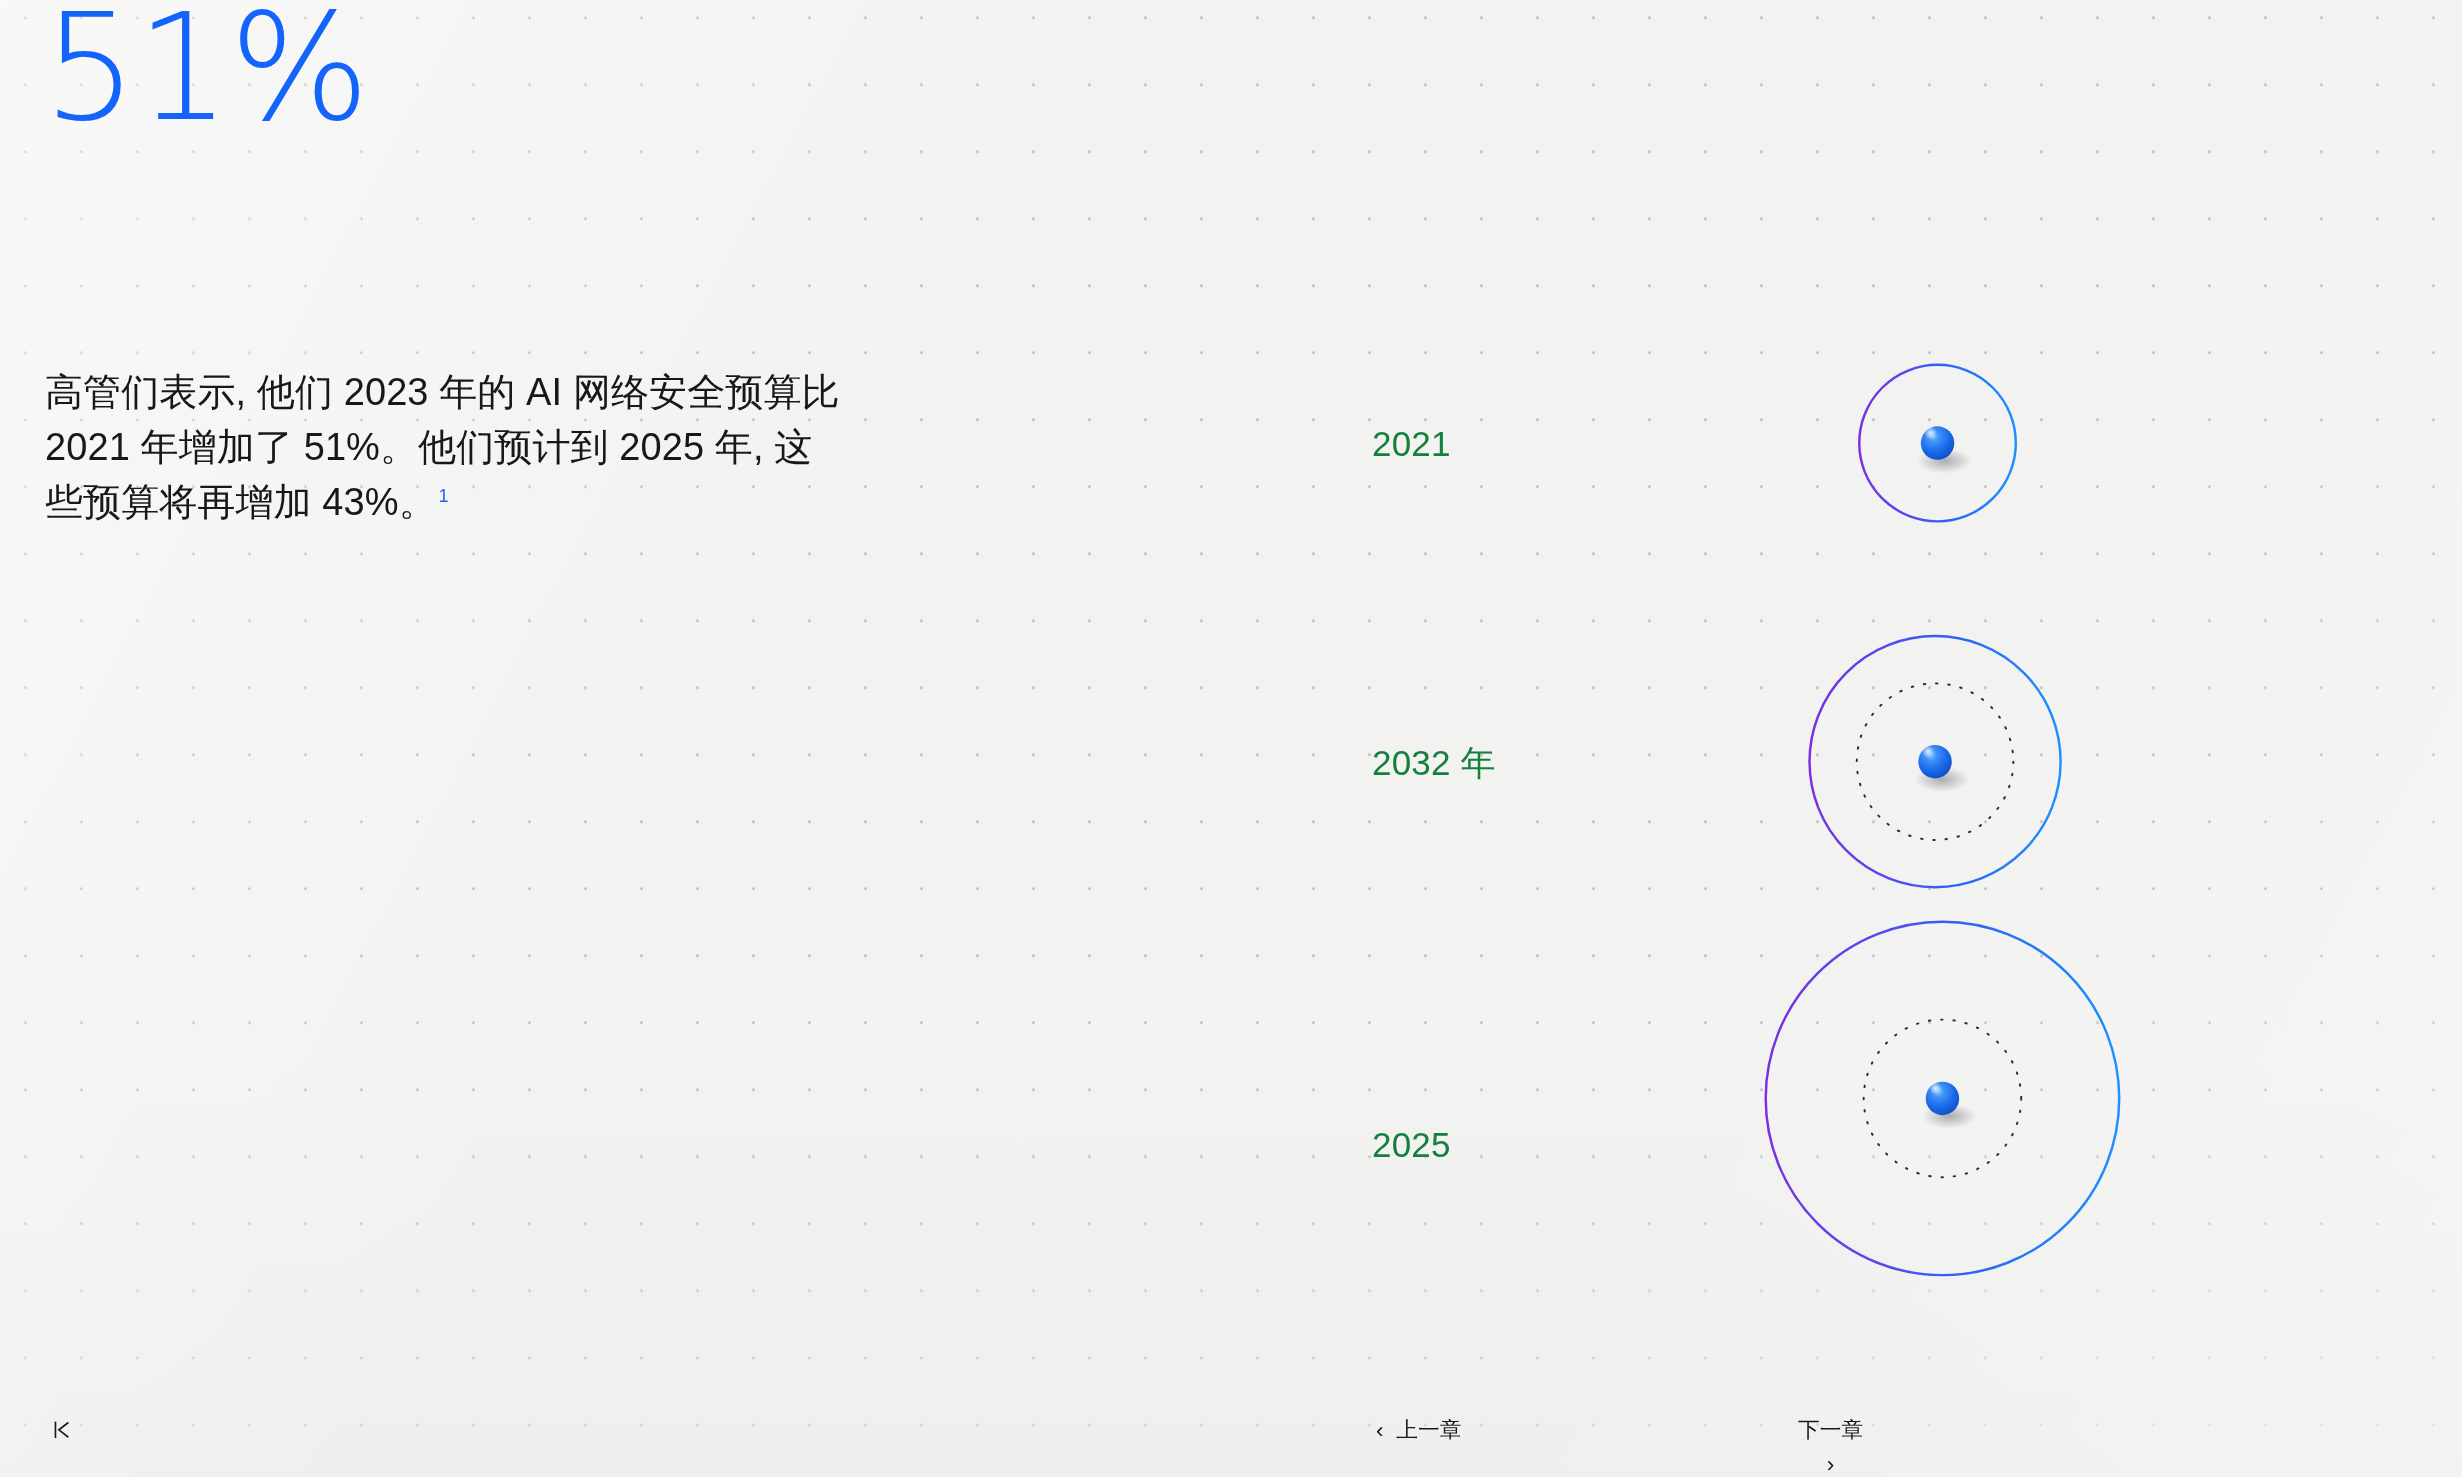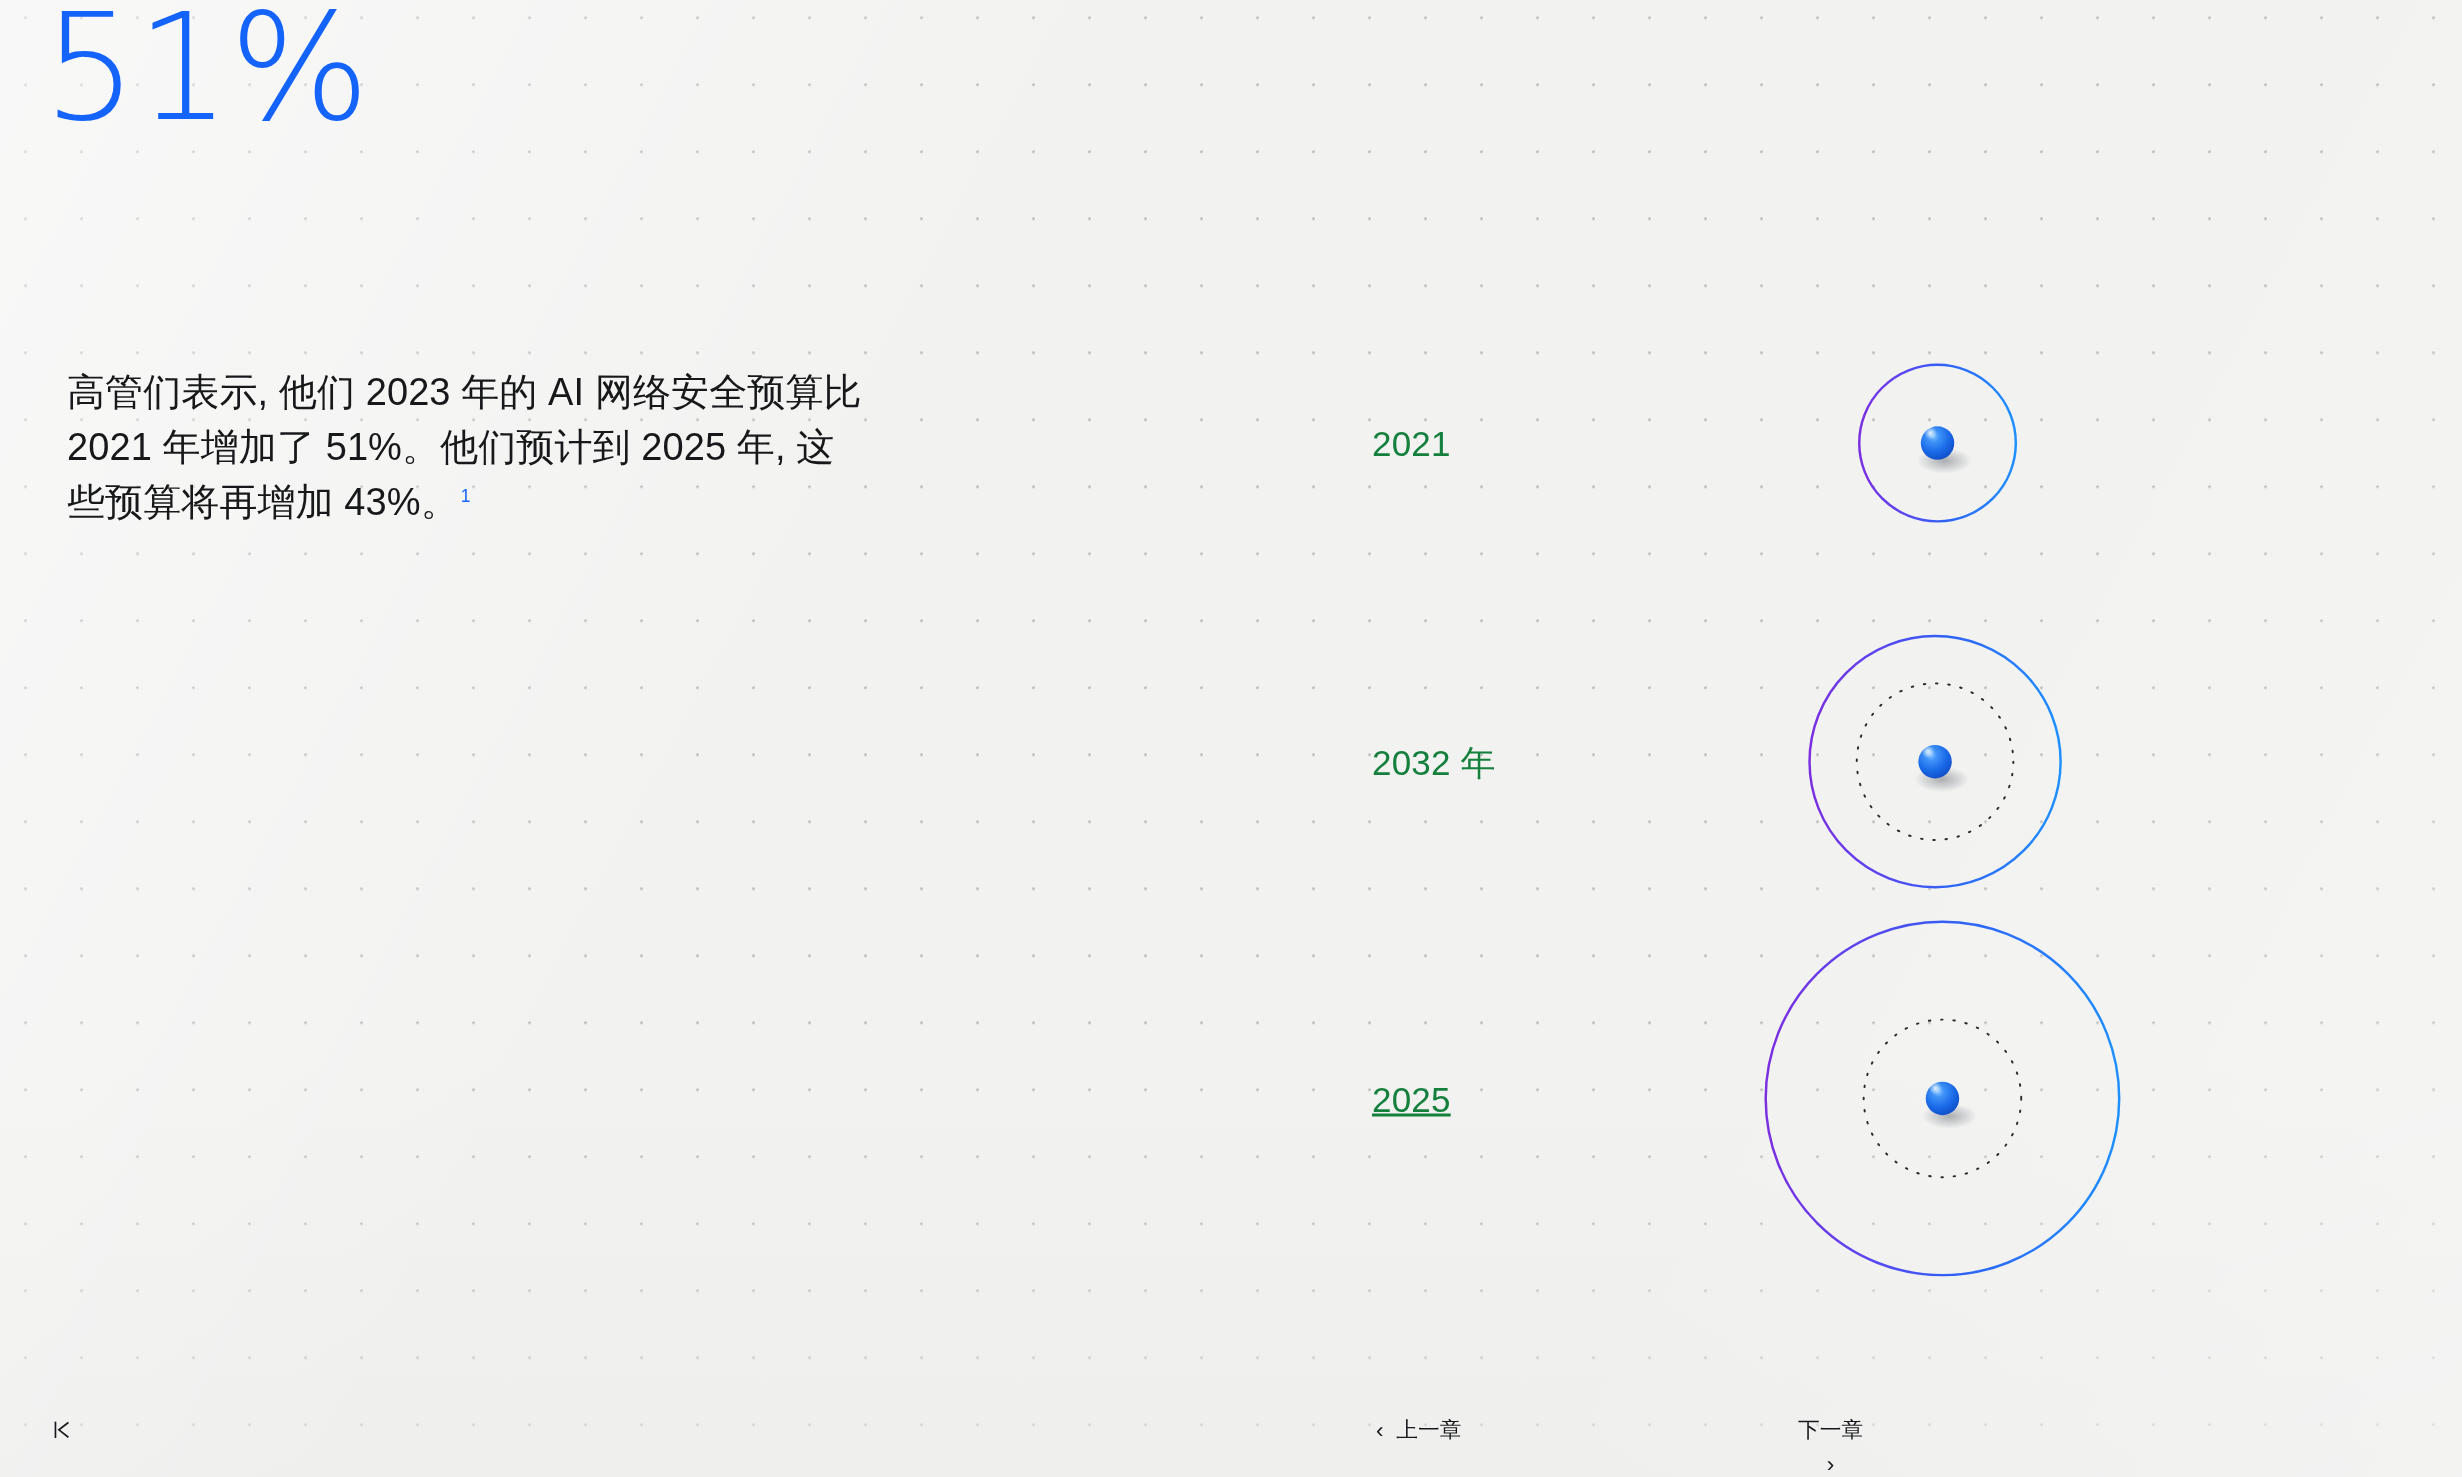--- a/index.html
+++ b/index.html
@@ -59,21 +59,20 @@
   #body-copy {
     position: absolute;
     left: 45px;
     top: 365px;
     width: 798px;
     font-size: 38px;
     line-height: 1.45;
     color: #17181a;
     font-weight: 400;
     letter-spacing: 0.1px;
-    margin-left: 22px;
   }
   #body-copy .fn {
     color: #1463fb;
     font-size: 0.46em;
     vertical-align: super;
     line-height: 0;
     padding-left: 2px;
   }
 
   
@@ -191,21 +190,21 @@
       <ellipse cx="3959" cy="2267" rx="56" ry="26" fill="url(#shadowGrad)"></ellipse>
       <circle cx="3945" cy="2231" r="34" fill="url(#sphereGrad)"></circle>
       <circle cx="3937" cy="2221" r="22" fill="url(#sphereHi)"></circle>
     </g>
   </svg>
 
   <div class="year-label" style="left:1372px; top:443px;">2021</div>
 
   <div class="year-label" style="left:1372px; top:762px;">2032 年</div>
 
-  <div class="year-label" style="left:1372px; top:1099px;text-decoration:underline;">2025</div>
+  <div class="year-label" style="left:1372px; top:1144px;">2025</div>
 
   <div id="footer">
 
     <div class="footer-btn" id="btn-first">
       <span class="first-icon">
         <svg width="16.7" height="21.7" viewBox="0 0 34 44">
           <line x1="5" y1="7" x2="5" y2="37" stroke="#16181b" stroke-width="3.4" stroke-linecap="square"></line>
           <polyline points="30,8 12,22 30,36" fill="none" stroke="#16181b" stroke-width="3.4" stroke-linecap="square" stroke-linejoin="miter"></polyline>
         </svg>
       </span>

